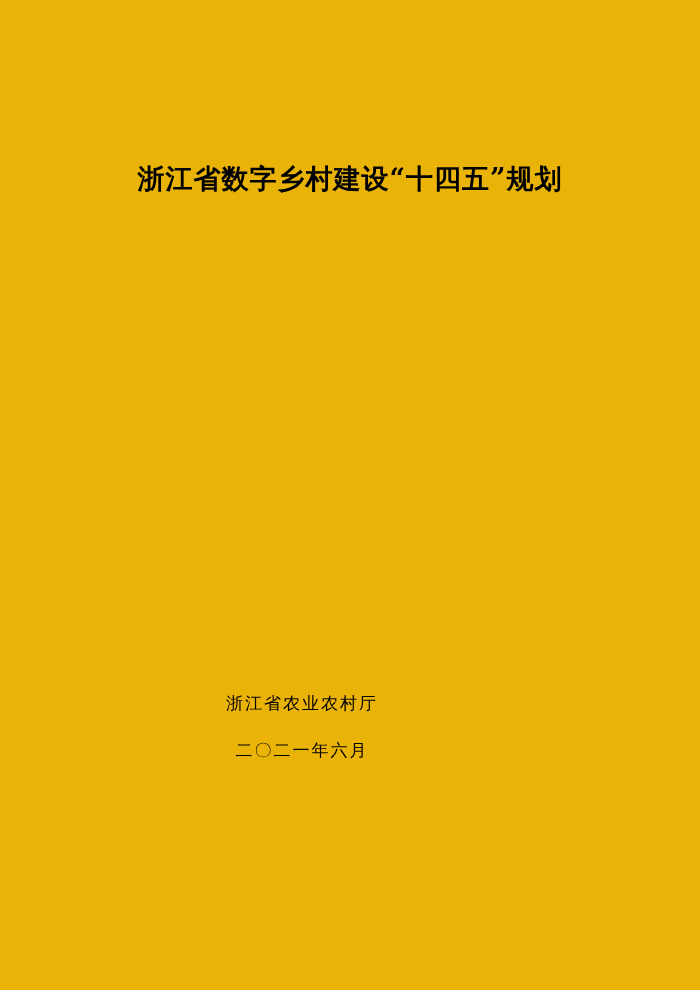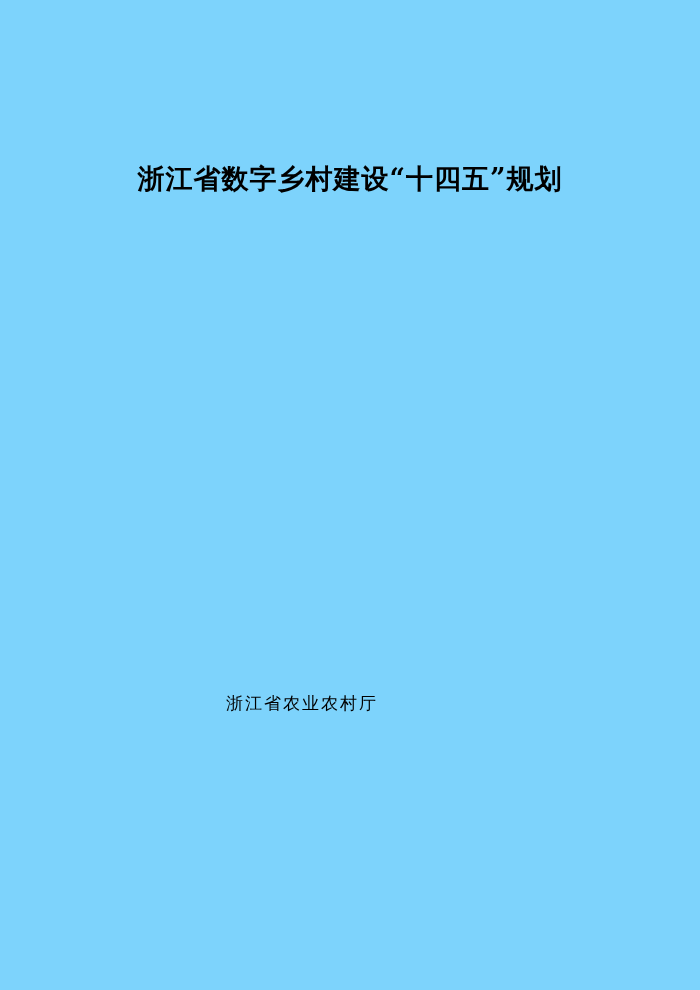--- a/index.html
+++ b/index.html
@@ -11,21 +11,21 @@
     height: 990px;
     background: #ffffff;
     font-family: "DejaVu Serif", "Liberation Serif", serif;
     color: #000000;
     overflow: hidden;
   }
   .page {
     position: relative;
     width: 700px;
     height: 990px;
-    background: #7dd3fc;
+    background: #eab308;
     box-sizing: border-box;
   }
   .doc-title {
     position: absolute;
     top: 160px;
     left: 0;
     width: 700px;
     text-align: center;
     font-size: 27px;
     font-weight: bold;
@@ -57,15 +57,16 @@
 </style>
 </head>
 <body>
 
 <div class="page">
 
   <div class="doc-title">浙江省数字乡村建设“十四五”规划</div>
 
   <div class="issuer-block">
     <div class="issuer">浙江省农业农村厅</div>
+    <div class="issue-date">二〇二一年六月</div>
   </div>
 
 </div>
 
 </body></html>

